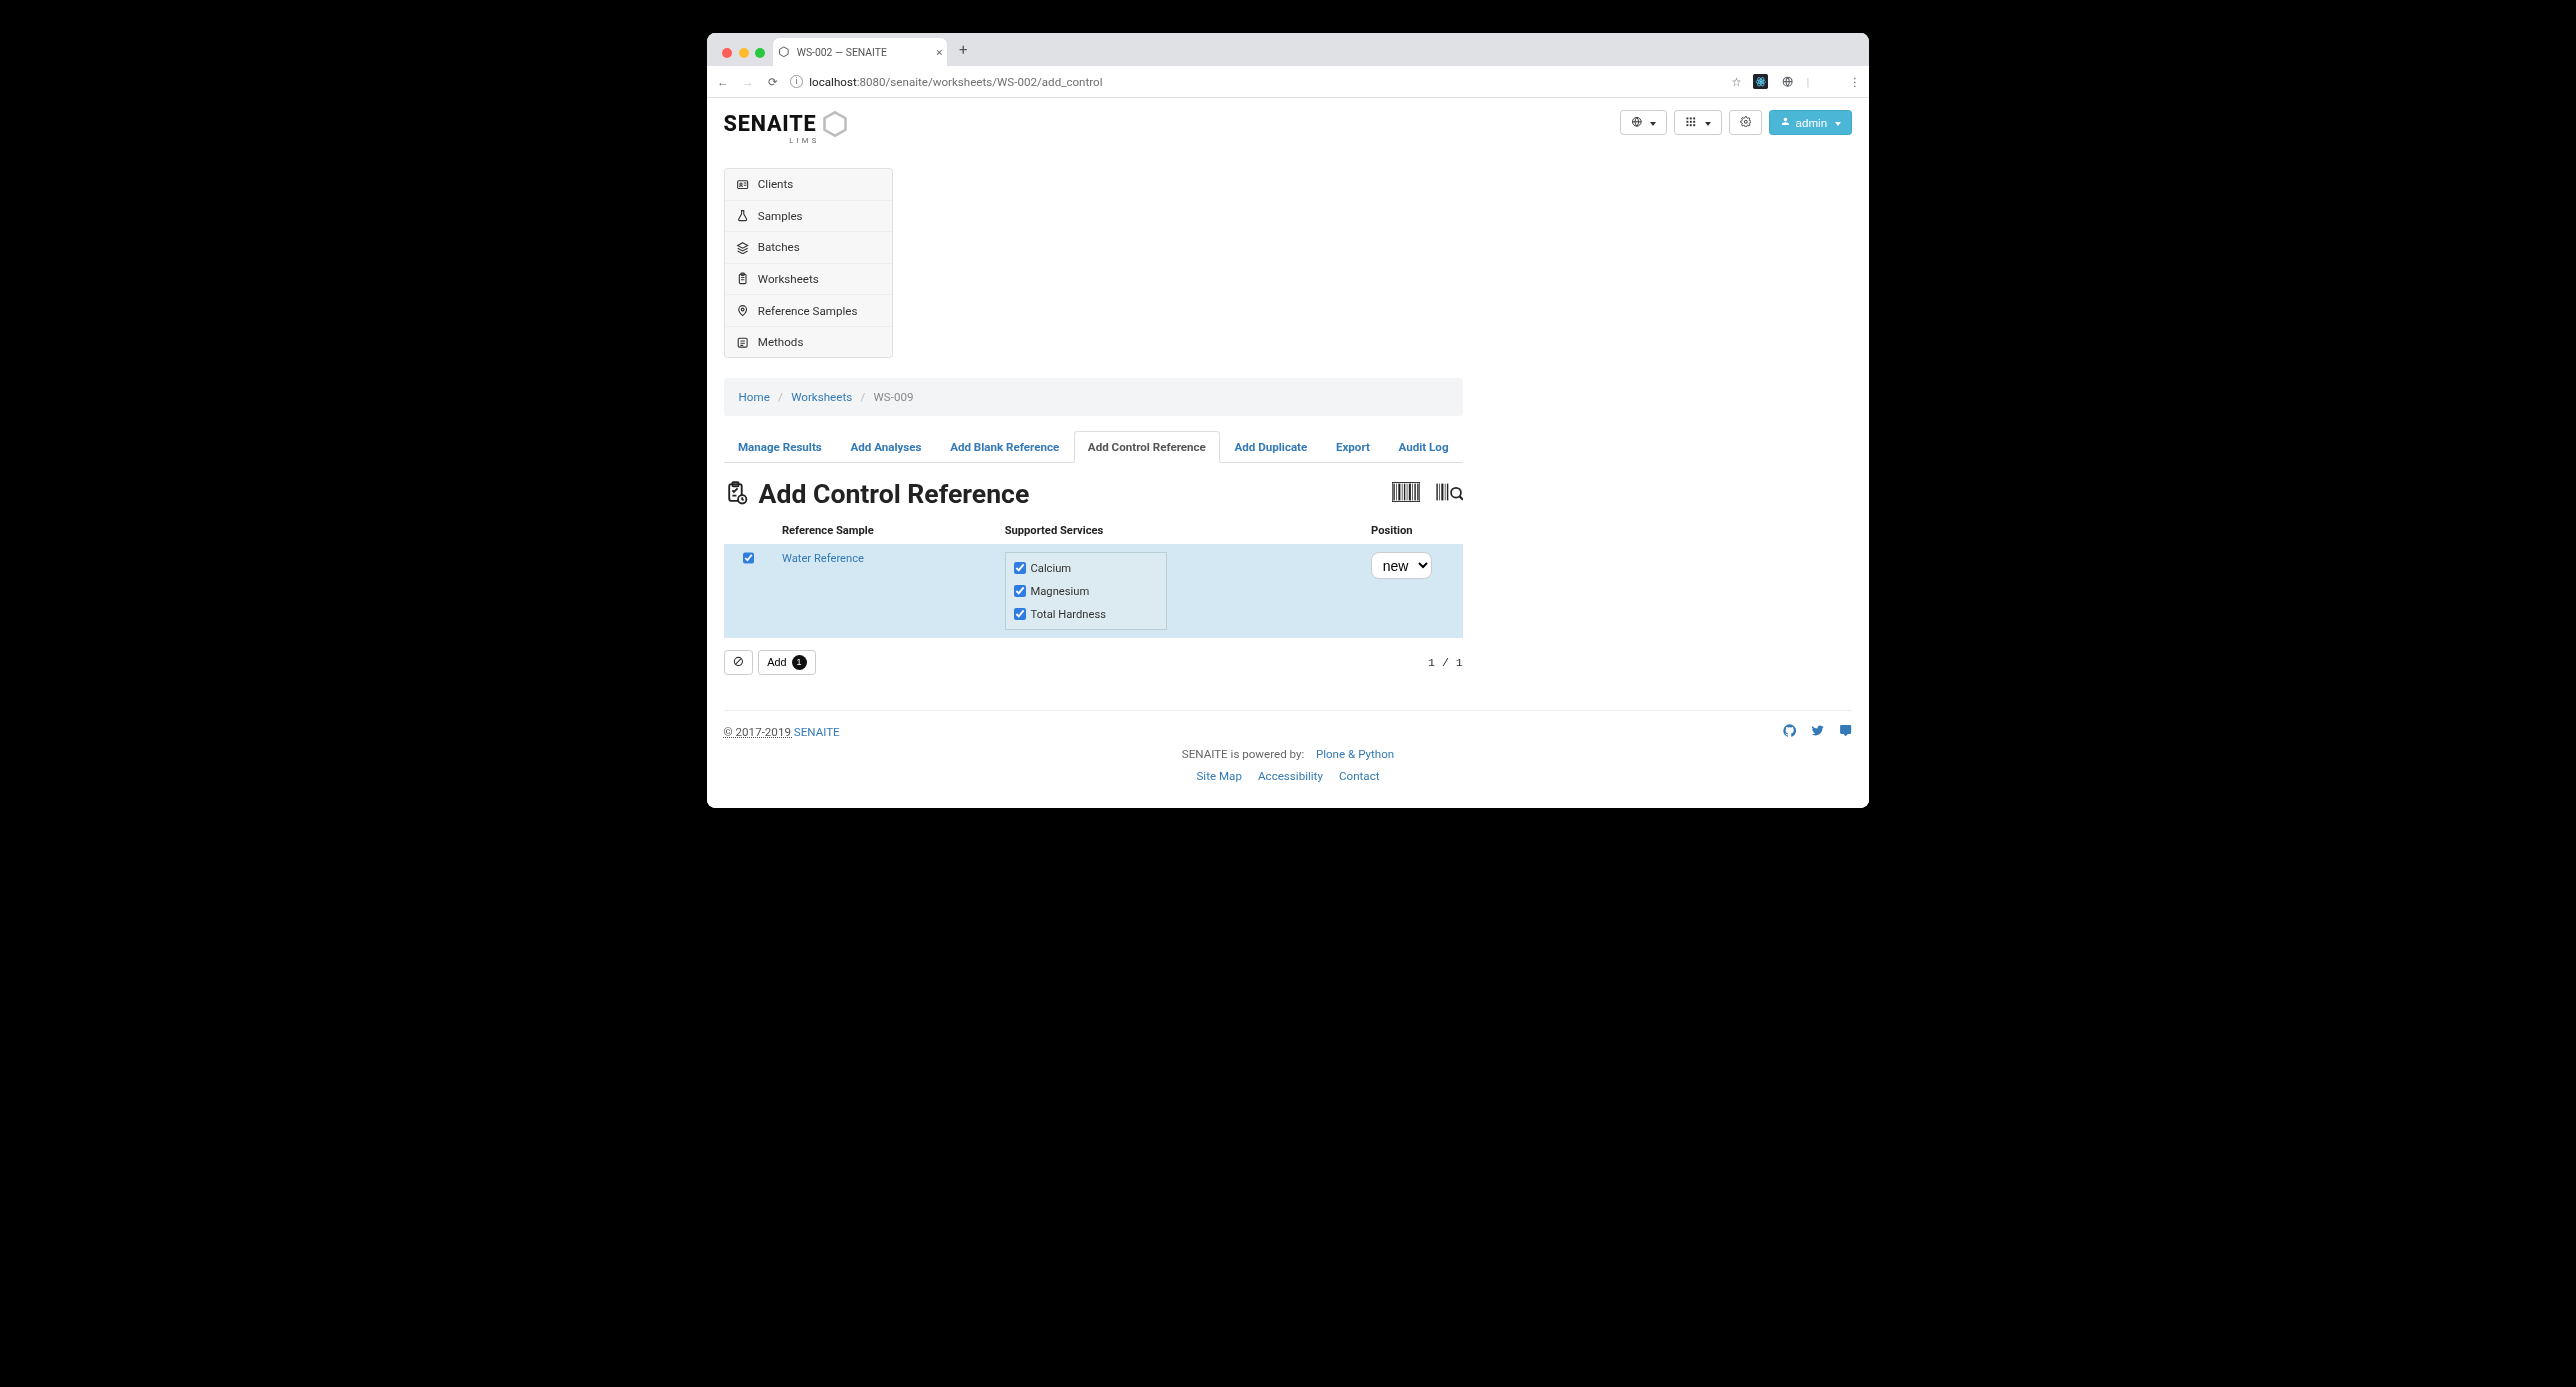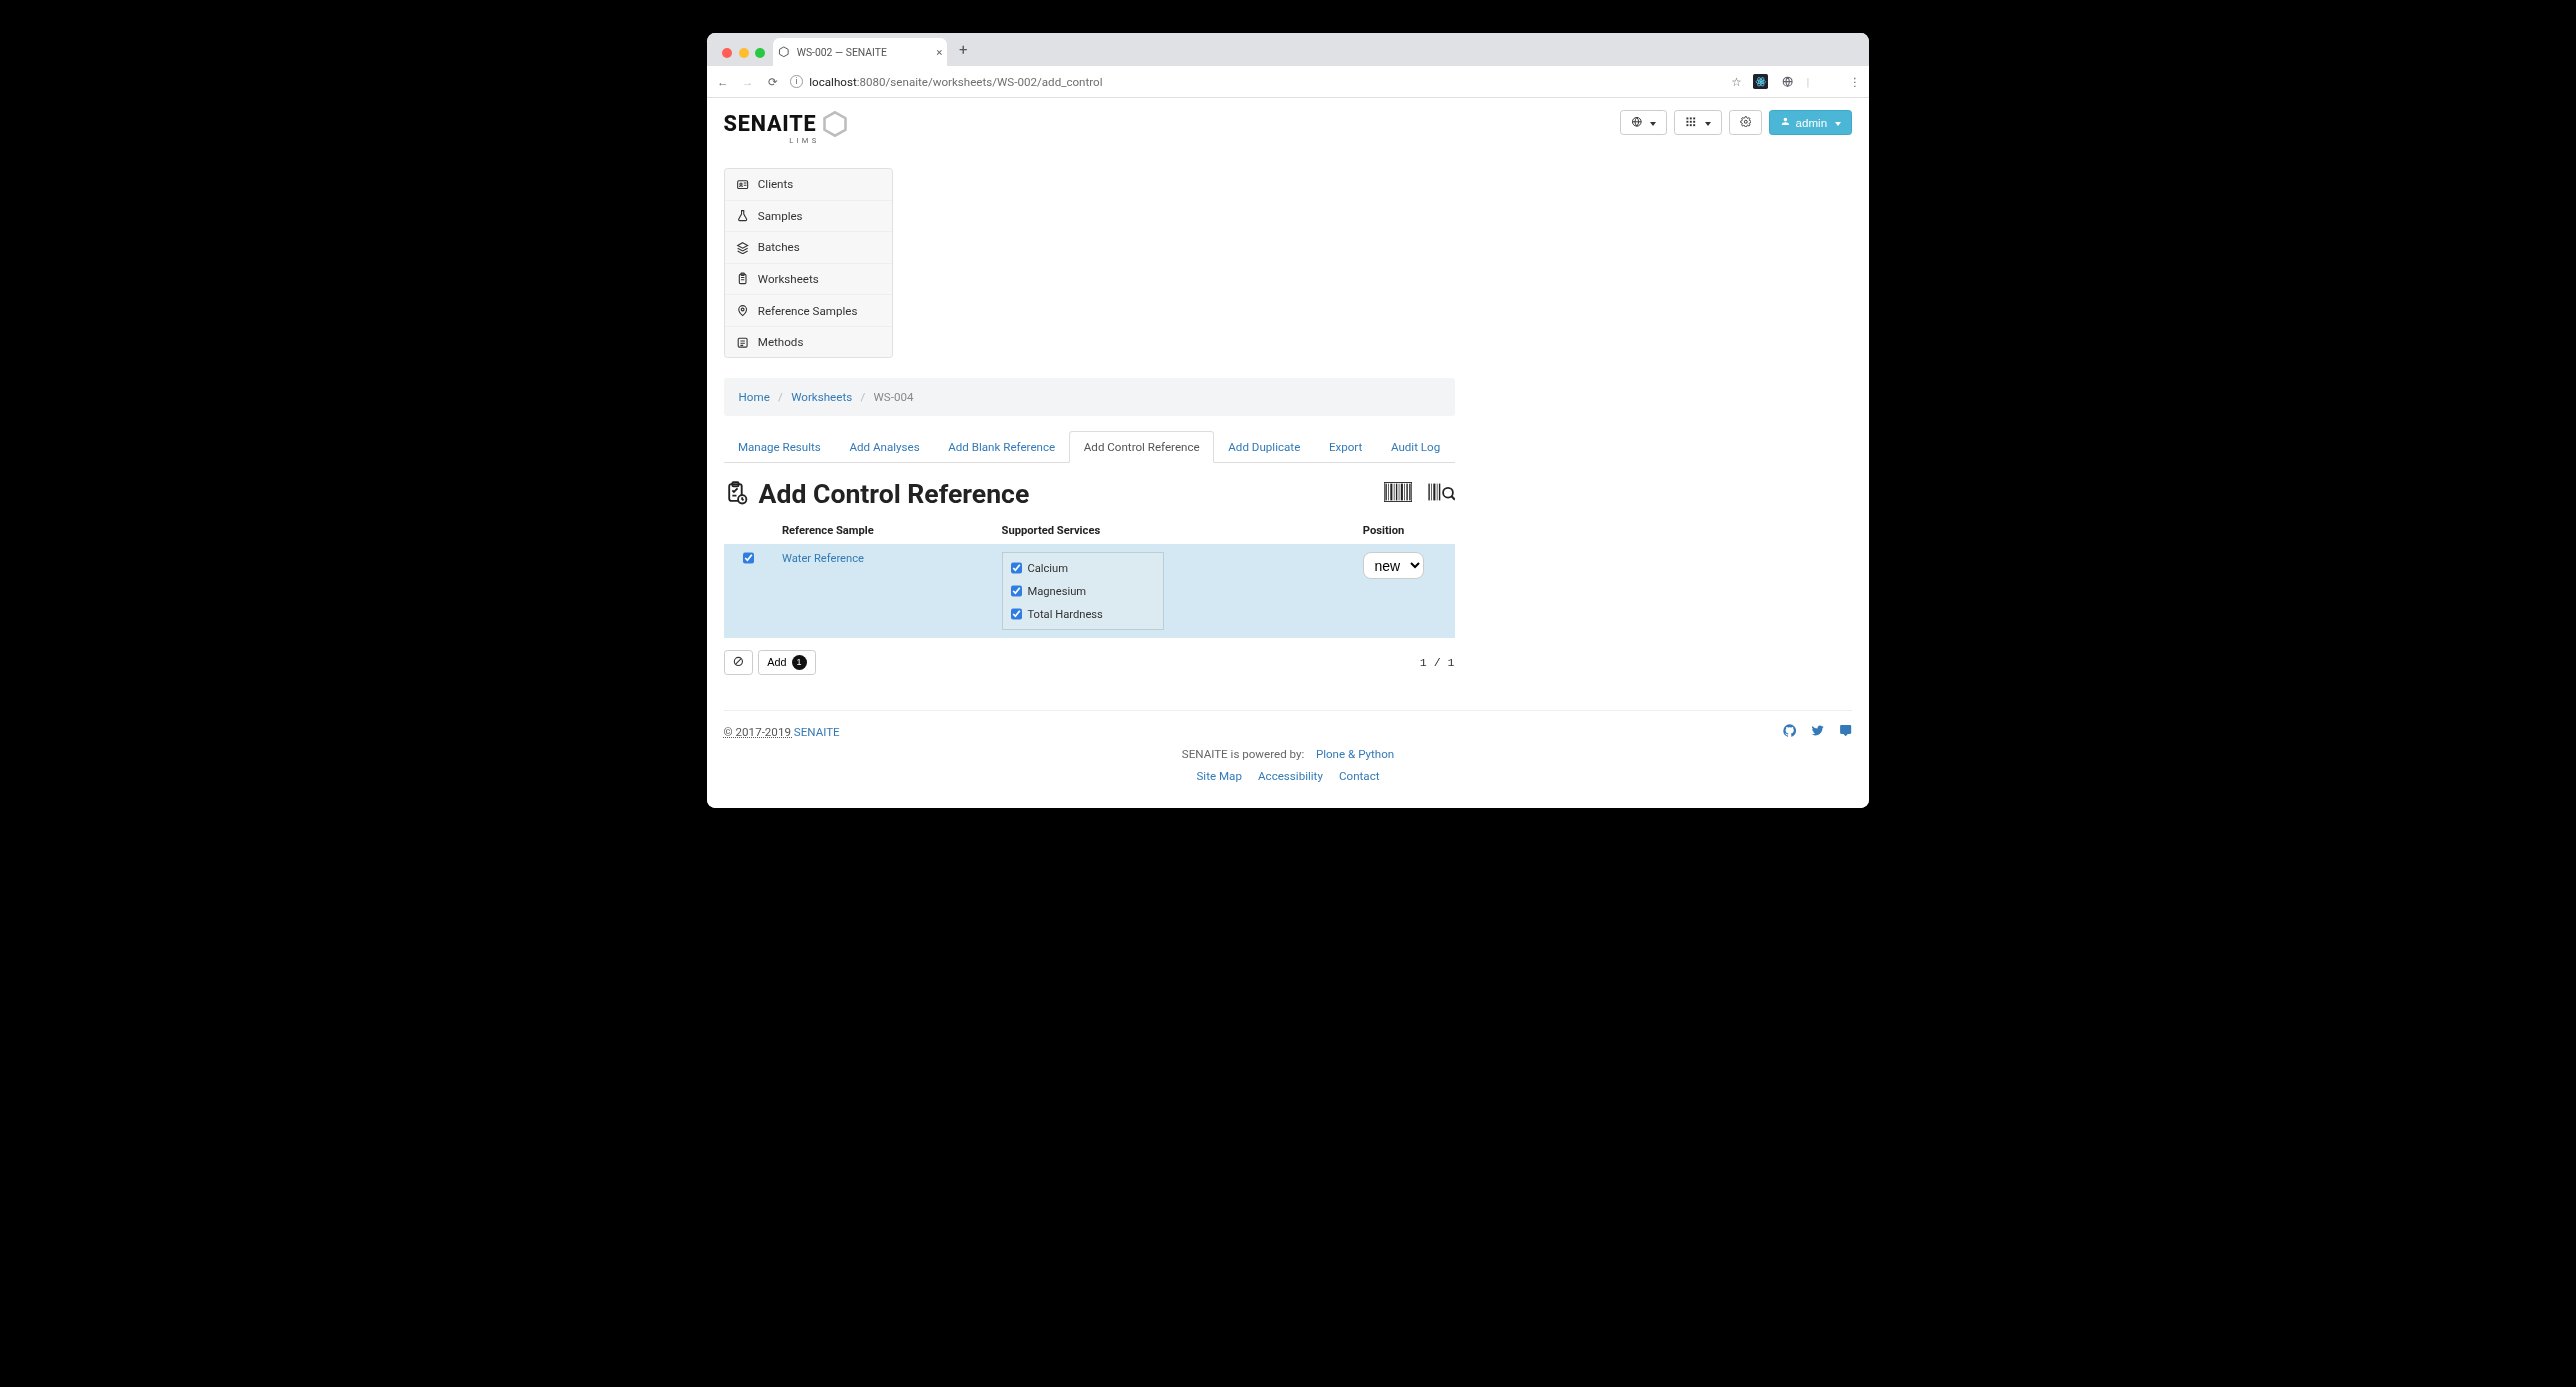--- a/index.html
+++ b/index.html
@@ -124,21 +124,21 @@
 
   .main { flex:1; }
   .breadcrumb-bar {
     background:#f3f4f5; border-radius:3.3px; padding:11.6px 15px; display:flex; align-items:center; gap:8.3px; color:#888;
   }
   .breadcrumb-bar a { color:#337ab7; text-decoration:none; }
   .crumb-sep { color:#bbb; }
   .crumb-current { color:#888; }
 
   .tabs {
-    display:flex; border-bottom:0.8px solid #ddd; margin-top:15px;
+    display:flex; border-bottom:0.8px solid #ddd; margin-top:15px;font-weight:bold;
   }
   .tabs .tabitem {
     padding:8.3px 13.3px; color:#337ab7; cursor:pointer; border:0.8px solid transparent; border-bottom:none; border-radius:3.3px 3.3px 0 0;
   }
   .tabs .tabitem.active {
     color:#555; background:#fff; border-color:#ddd; border-bottom:0.8px solid #fff; margin-bottom:-0.8px;
   }
 
   .page-title-row { display:flex; align-items:center; justify-content:space-between; margin:15px 0 8.3px 0; }
   .page-title { display:flex; align-items:center; gap:10px; }
@@ -352,21 +352,21 @@
           <span>Methods</span>
         </div>
       </div>
 
       <div class="main">
         <div class="breadcrumb-bar">
           <a href="#">Home</a>
           <span class="crumb-sep">/</span>
           <a href="#">Worksheets</a>
           <span class="crumb-sep">/</span>
-          <span class="crumb-current">WS-004</span>
+          <span class="crumb-current">WS-009</span>
         </div>
 
         <div class="tabs">
           <div class="tabitem">Manage Results</div>
           <div class="tabitem">Add Analyses</div>
           <div class="tabitem">Add Blank Reference</div>
           <div class="tabitem active">Add Control Reference</div>
           <div class="tabitem">Add Duplicate</div>
           <div class="tabitem">Export</div>
           <div class="tabitem">Audit Log</div>

